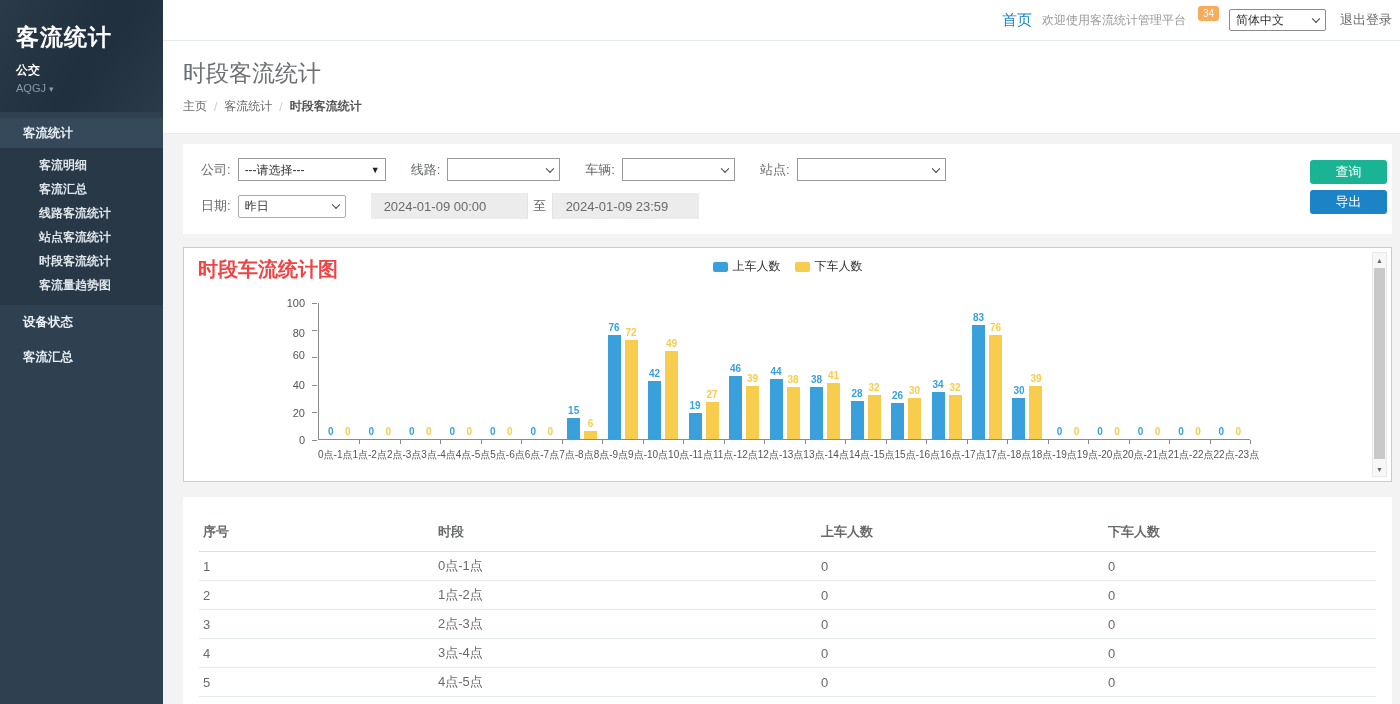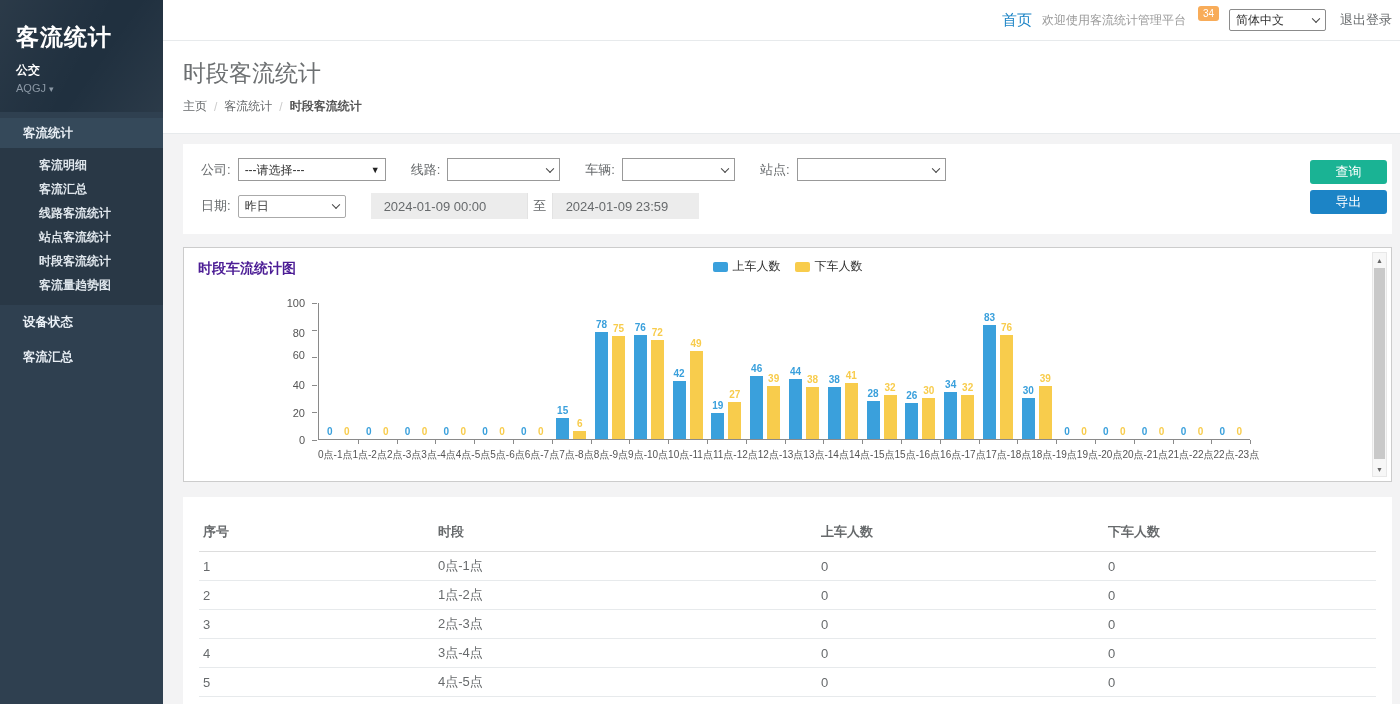--- a/index.html
+++ b/index.html
@@ -63,21 +63,21 @@
   .date-input { width: 156px; height: 26px; background: #ececec; border: none; color: #676a6c; font-size: 13px; padding-left: 13px; }
   .date-input.end { width: 146px; }
   .to-box { width: 26px; height: 26px; background: #fff; border: 1px solid #e3e3e3; border-top: none; border-bottom: none; color: #676a6c; font-size: 13px; display: flex; align-items: center; justify-content: center; }
   .btn { position: absolute; right: 5px; width: 77px; height: 24px; border: none; border-radius: 3px; color: #fff; font-size: 13px; cursor: pointer; font-family: inherit; }
   .btn-query { top: 16px; background: #1ab394; }
   .btn-export { top: 46px; background: #1c84c6; }
 
   
   .chart-panel { background: #fff; border: 1px solid #ccc; margin-top: 13px; height: 235px; position: relative; overflow: hidden; }
   .chart-head { display: flex; align-items: center; padding: 10px 0 0 14px; position: relative; height: 32px; }
-  .chart-title { font-size: 14px; font-weight: bold; color: #4c1d95; }
+  .chart-title { font-size: 20px; font-weight: bold; color: #ef4444; }
   .legend { position: absolute; left: 50%; transform: translateX(-50%); top: 10px; display: flex; gap: 14px; align-items: center; }
   .legend-item { display: flex; align-items: center; gap: 5px; cursor: pointer; }
   .legend-swatch { width: 15px; height: 10px; border-radius: 2px; }
   .legend-label { font-size: 12px; color: #333; }
   .chart-body { position: relative; height: 200px; }
   .y-axis { position: absolute; left: 0; top: 23px; width: 133px; height: 137px; }
   .y-label { position: absolute; right: 12px; font-size: 11px; color: #555; transform: translateY(-50%); }
   .y-tick { position: absolute; right: 0; width: 5px; height: 1px; background: #8a8a8a; }
   .plot { position: absolute; left: 134px; top: 23px; width: 932px; height: 137px; border-left: 1px solid #8a8a8a; border-bottom: 1px solid #8a8a8a; }
   .groups { position: absolute; left: 0; top: 0; width: 100%; height: 100%; display: flex; }
@@ -295,31 +295,20 @@
                   <i class="xtick"></i>
                 </div>
                 <div class="group">
                   <div class="bcol">
                     <div class="bval" style="color: rgb(58, 160, 220);">15</div>
                     <div class="bar" style="height: 20.55px; background: rgb(58, 160, 220);"></div>
                   </div>
                   <div class="bcol">
                     <div class="bval" style="color: rgb(248, 204, 76);">6</div>
                     <div class="bar" style="height: 8.22px; background: rgb(248, 204, 76);"></div>
-                  </div>
-                  <i class="xtick"></i>
-                </div>
-                <div class="group">
-                  <div class="bcol">
-                    <div class="bval" style="color: rgb(58, 160, 220);">78</div>
-                    <div class="bar" style="height: 106.86px; background: rgb(58, 160, 220);"></div>
-                  </div>
-                  <div class="bcol">
-                    <div class="bval" style="color: rgb(248, 204, 76);">75</div>
-                    <div class="bar" style="height: 102.75px; background: rgb(248, 204, 76);"></div>
                   </div>
                   <i class="xtick"></i>
                 </div>
                 <div class="group">
                   <div class="bcol">
                     <div class="bval" style="color: rgb(58, 160, 220);">76</div>
                     <div class="bar" style="height: 104.12px; background: rgb(58, 160, 220);"></div>
                   </div>
                   <div class="bcol">
                     <div class="bval" style="color: rgb(248, 204, 76);">72</div>

